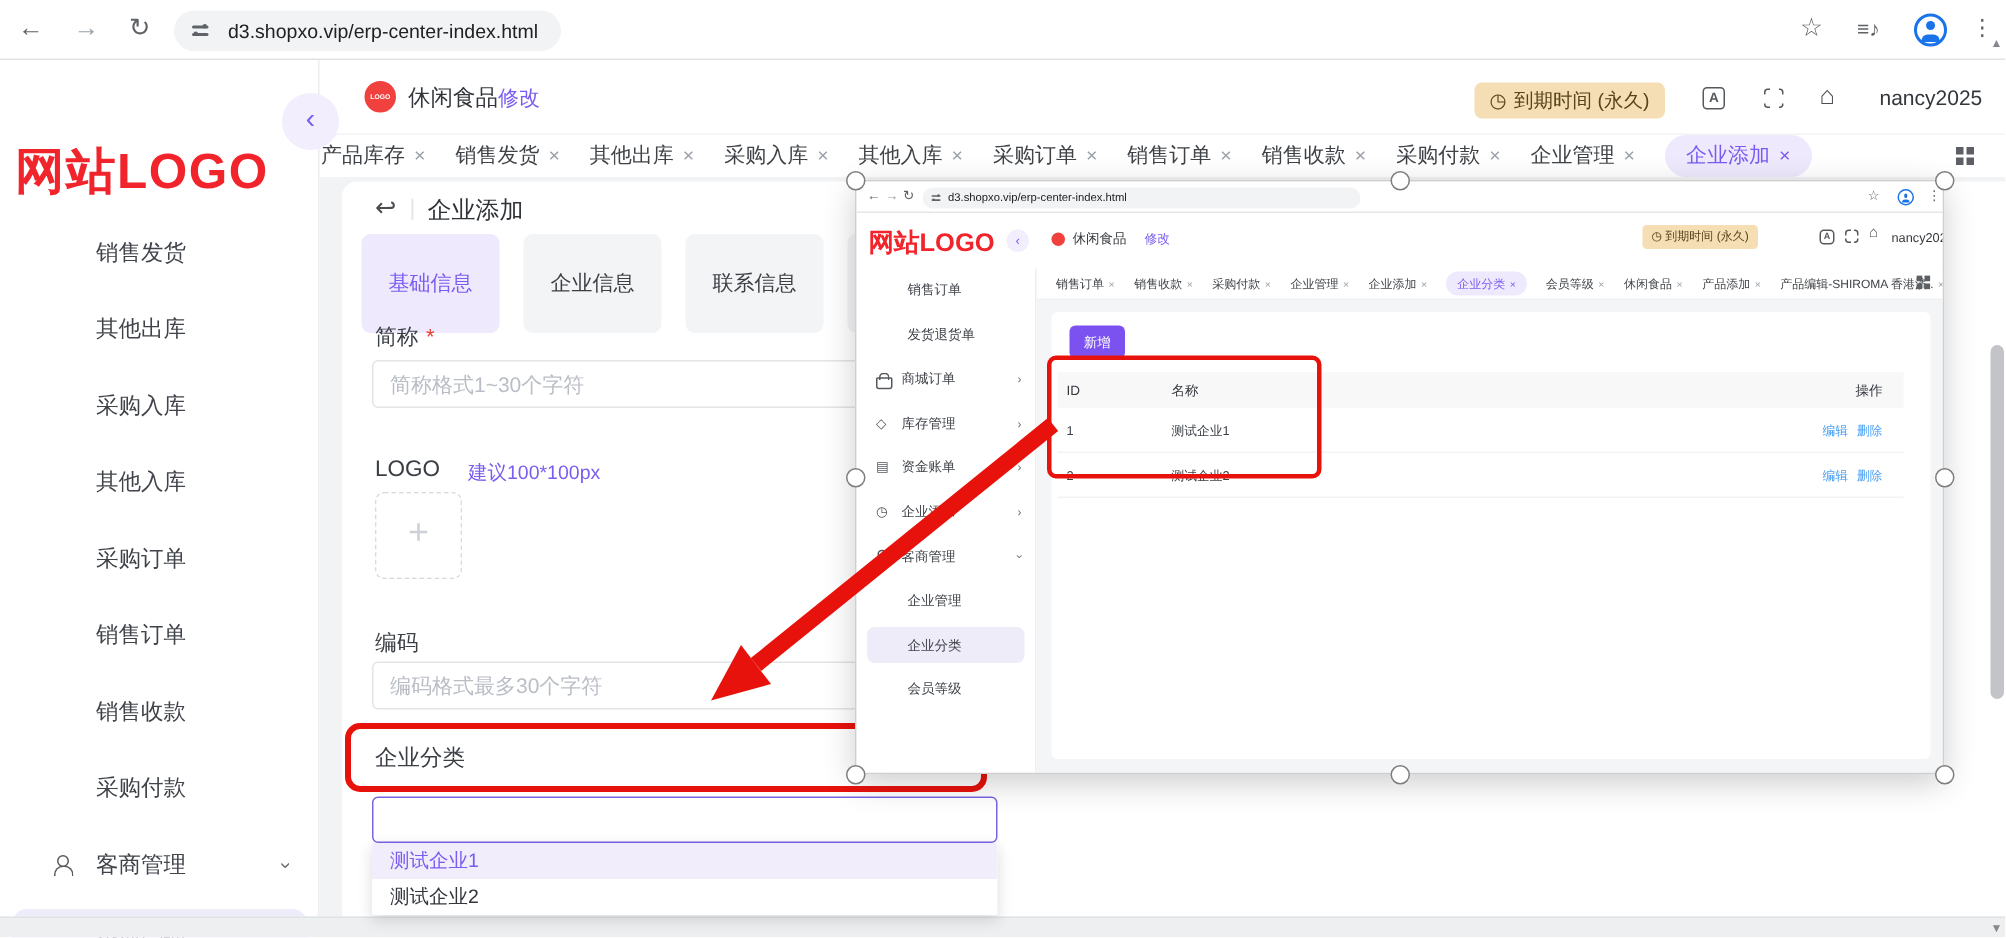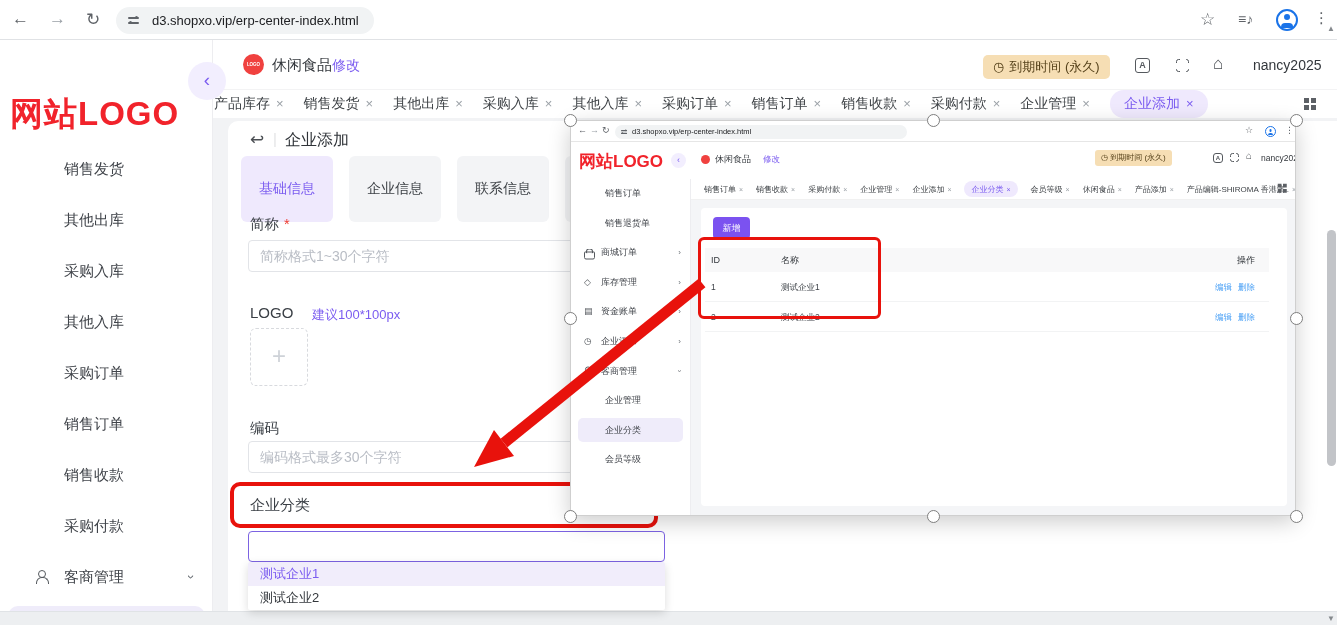--- a/index.html
+++ b/index.html
@@ -336,21 +336,21 @@
 
     <div class="w-side">
 
     <div class="side-item sub">
         
         <span class="lbl">销售订单</span>
         
       </div>
         <div class="side-item sub">
         
-        <span class="lbl">销售退货单</span>
+        <span class="lbl">发货退货单</span>
         
       </div>
         <div class="side-item">
         <span class="icon icon-bag"></span>
         <span class="lbl has-icon">商城订单</span>
         <span class="chev right">›</span>
       </div>
         <div class="side-item">
         <span class="icon icon-cube glyph-icon">◇</span>
         <span class="lbl has-icon">库存管理</span>

